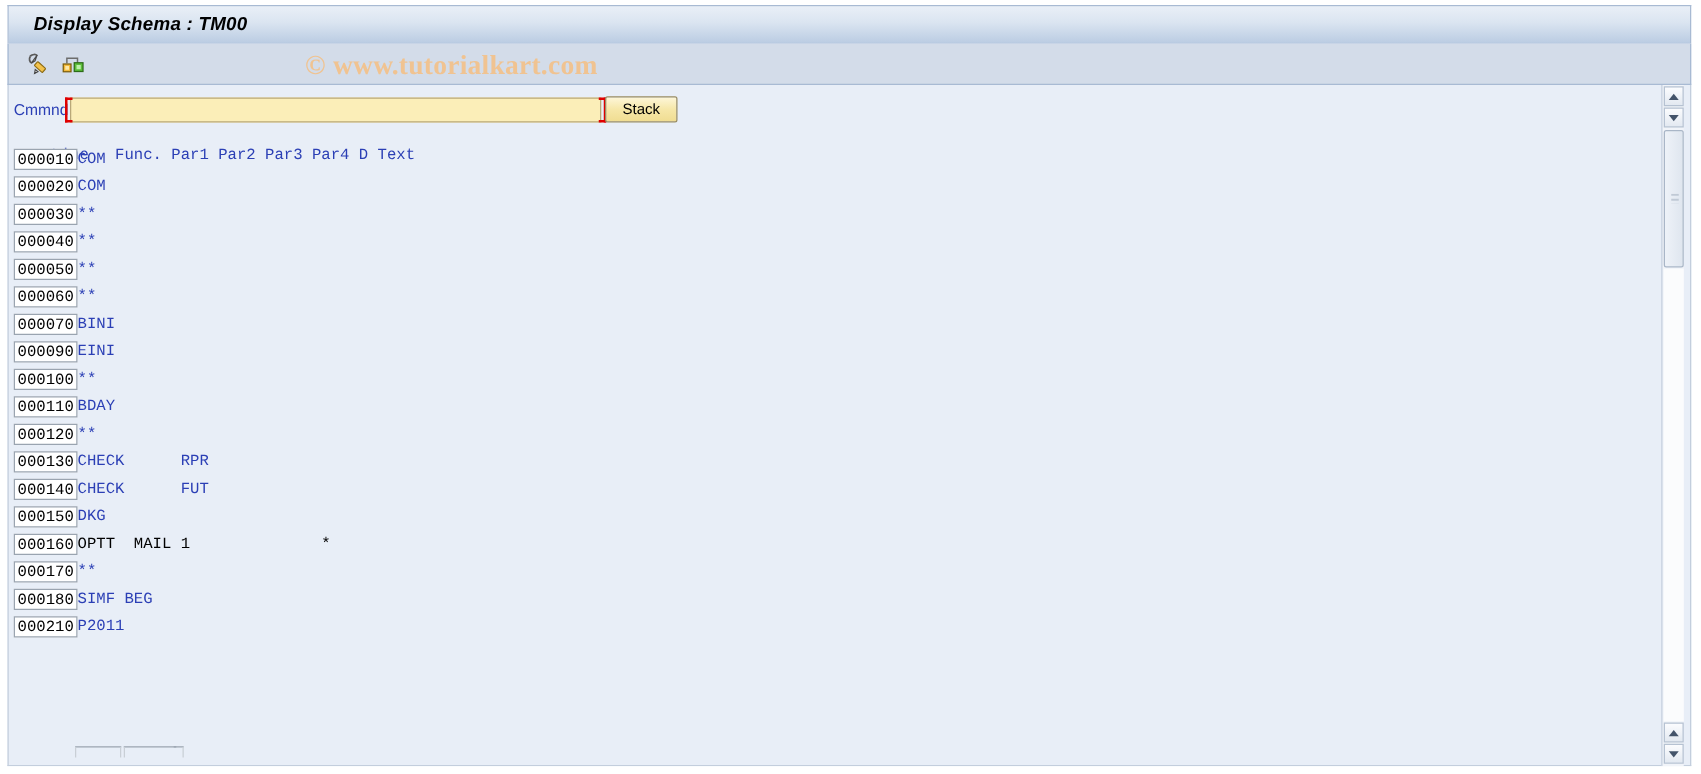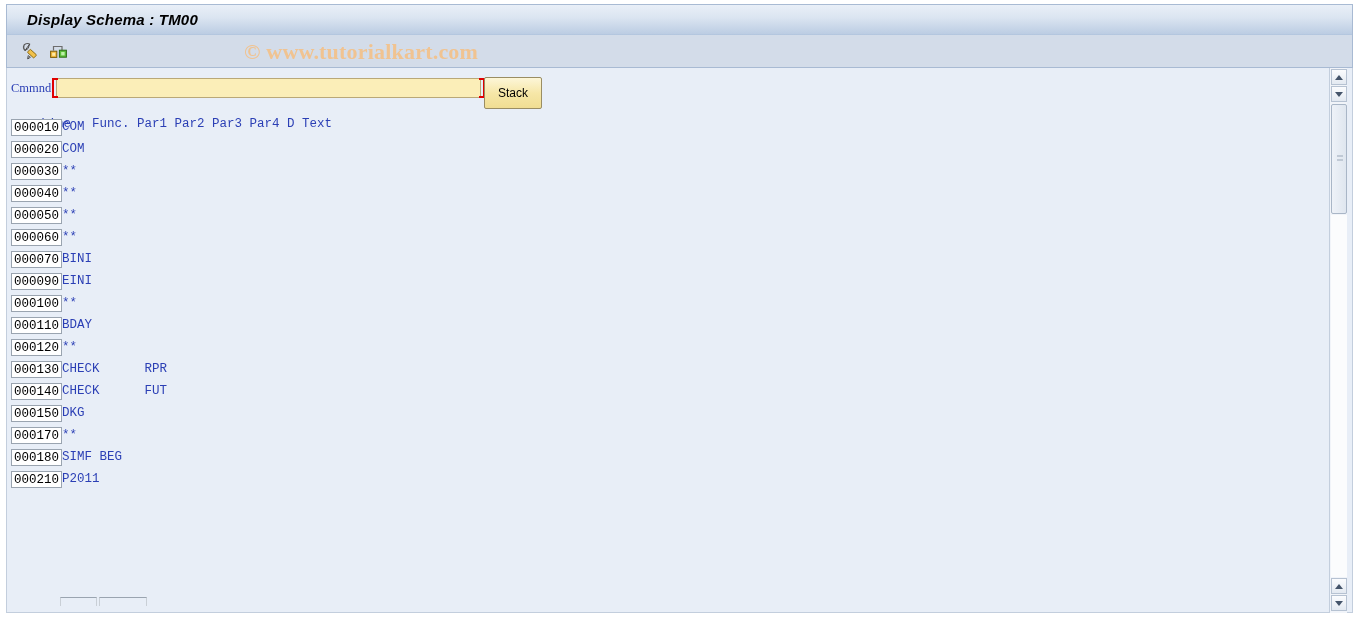--- a/index.html
+++ b/index.html
@@ -96,21 +96,21 @@
     border-top: none;
     box-sizing: border-box;
     overflow: hidden;
   }
 
   
   .cmd-label {
     position: absolute;
     left: 11px;
     top: 81px;
-    font-family: Liberation Serif, serif;
+    font-family: Liberation Sans, sans-serif;
     font-size: 12.5px;
     color: #2b3fb5;
     white-space: nowrap;
   }
   .cmd-wrap {
     position: absolute;
     left: 56px;
     top: 78px;
     width: 425px;
     height: 20px;
@@ -139,21 +139,21 @@
     pointer-events: none;
   }
   .req-mark.left  { left: -4px;  top: 0; border-left: 2px solid #e00000; }
   .req-mark.right { left: 423px; top: 0; border-right: 2px solid #e00000; }
 
   .stack-btn {
     position: absolute;
     left: 484px;
     top: 77px;
     width: 58px;
-    height: 32px;
+    height: 21px;
     box-sizing: border-box;
     background: linear-gradient(to bottom, #fdf6d8 0%, #f6e7a8 50%, #f0dd92 100%);
     border: 1px solid #9a8d63;
     border-radius: 2px;
     font-family: "Liberation Sans", sans-serif;
     font-size: 12px;
     color: #000;
     cursor: pointer;
     padding: 0;
     line-height: 19px;
@@ -408,20 +408,24 @@
       </div>
       <div class="row">
         <input class="lineno" type="text" value="000140" style="">
         <div class="rowtext">CHECK      FUT</div>
       </div>
       <div class="row">
         <input class="lineno" type="text" value="000150" style="">
         <div class="rowtext">DKG</div>
       </div>
       <div class="row">
+        <input class="lineno" type="text" value="000160" style="">
+        <div class="rowtext black">OPTT  MAIL 1              *</div>
+      </div>
+      <div class="row">
         <input class="lineno" type="text" value="000170" style="">
         <div class="rowtext">**</div>
       </div>
       <div class="row">
         <input class="lineno" type="text" value="000180" style="">
         <div class="rowtext">SIMF BEG</div>
       </div>
       <div class="row">
         <input class="lineno" type="text" value="000210" style="">
         <div class="rowtext">P2011</div>

